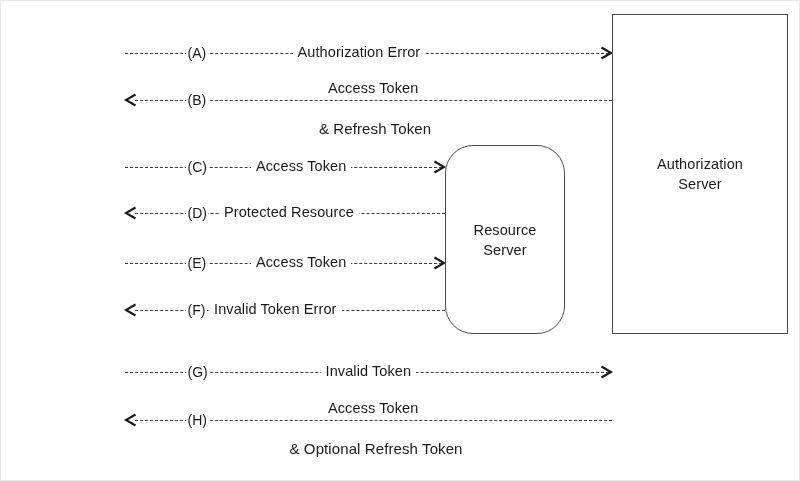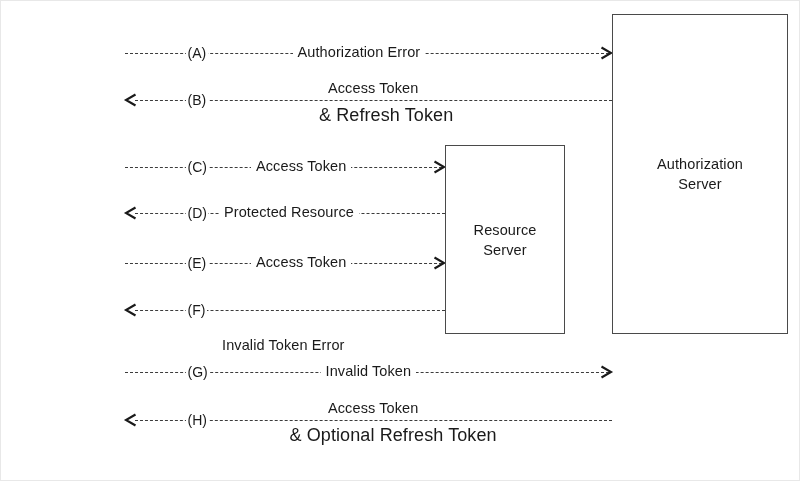--- a/index.html
+++ b/index.html
@@ -33,21 +33,21 @@
   .entity-label {
     font-size: 14.5px;
     line-height: 1.38;
     text-align: center;
     color: #1a1a1a;
     white-space: pre-line;
     letter-spacing: 0.1px;
   }
 
   #box-client   { left: 12px;  top: 13px;  width: 112px; height: 454px; }
-  #box-resource { left: 444px; top: 144px; width: 120px; height: 189px; }
+  #box-resource { left: 444px; top: 144px; width: 120px; height: 189px; border-radius: 28px; }
   #box-authz    { left: 611px; top: 13px;  width: 176px; height: 320px; }
 
   
   .flow-row {
     position: absolute;
     height: 0;
     z-index: 1;
   }
 
   
@@ -92,24 +92,24 @@
     z-index: 2;
     color: #1a1a1a;
     letter-spacing: 0.1px;
   }
   
   .msg-main.centered { top: -10px; }
   
   .msg-main.above { top: -21px; }
   .msg-sub {
     position: absolute;
-    font-size: 18px;
+    font-size: 15px;
     line-height: 19px;
     white-space: nowrap;
-    top: 6px;
+    top: 19px;
     z-index: 2;
     background: #ffffff;
     padding: 0 5px;
     color: #1a1a1a;
     letter-spacing: 0.1px;
   }
 </style>
 </head>
 <body>
 
@@ -179,21 +179,21 @@
         <span class="msg-main centered" style="left: 250px;">Access Token</span>
       </div>
       <div class="flow-row" style="top: 309px; left: 0px; width: 800px;">
         <div class="seg" style="left: 134px; width: 310px;"></div>
         <div class="arrow" style="left: 124px;">
           <svg width="11" height="12" viewBox="0 0 11 12">
             <path d="M10.5 0.5 L1 6 L10.5 11.5" fill="none" stroke="#1a1a1a" stroke-width="2.1" stroke-linecap="butt" stroke-linejoin="miter"></path>
           </svg>
         </div>
         <span class="step-tag" style="left: 185px;">(F)</span>
-        <span class="msg-main centered" style="left: 216px; margin-top: 36px;">Invalid Token Error</span>
+        <span class="msg-main centered" style="left: 208px;">Invalid Token Error</span>
       </div>
       <div class="flow-row" style="top: 371px; left: 0px; width: 800px;">
         <div class="seg" style="left: 124px; width: 484px;"></div>
         <div class="arrow" style="left: 600px;">
           <svg width="11" height="12" viewBox="0 0 11 12">
             <path d="M0.5 0.5 L10 6 L0.5 11.5" fill="none" stroke="#1a1a1a" stroke-width="2.1" stroke-linecap="butt" stroke-linejoin="miter"></path>
           </svg>
         </div>
         <span class="step-tag" style="left: 185px;">(G)</span>
         <span class="msg-main centered" style="left: 319.5px;">Invalid Token</span>

